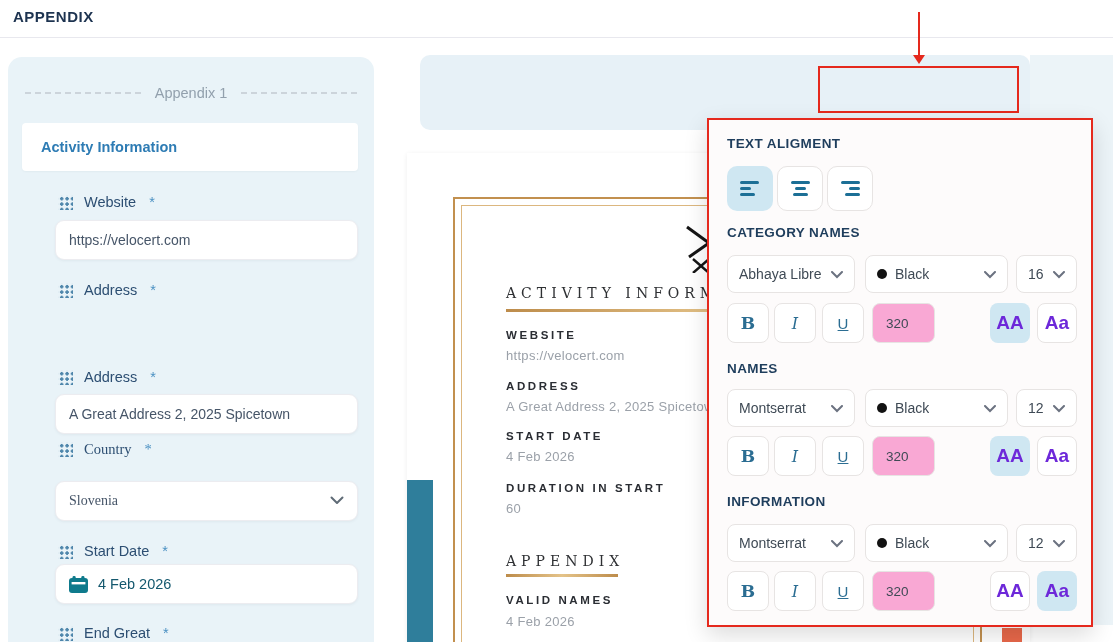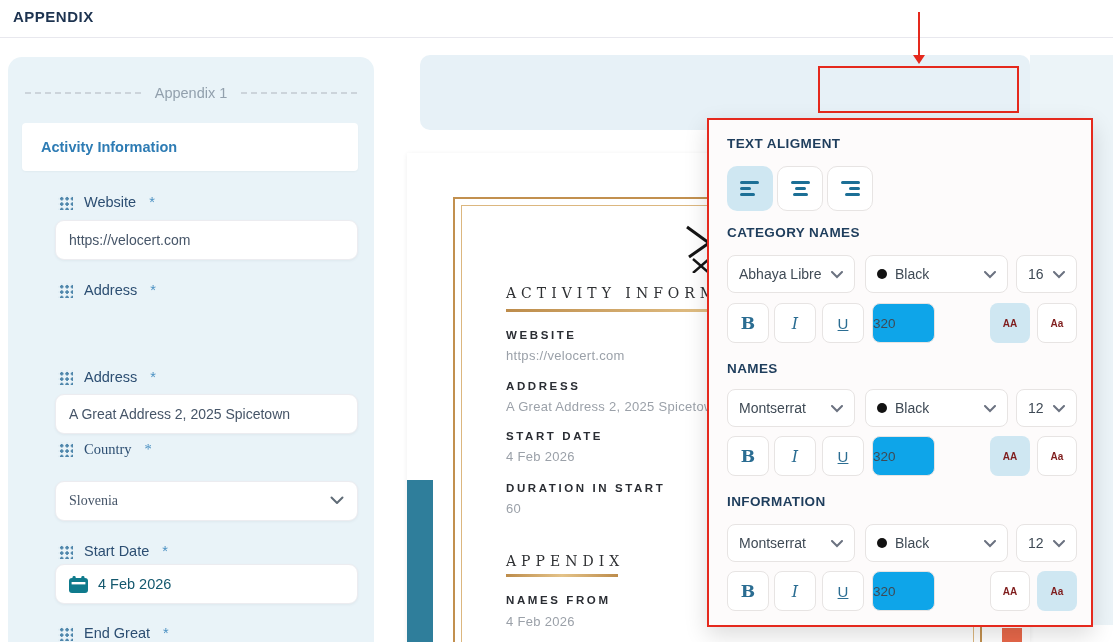--- a/index.html
+++ b/index.html
@@ -84,27 +84,27 @@
   .sel .txt{white-space:nowrap;overflow:hidden;}
   .sel-font{left:0;width:128px;} .sel-color{left:138px;width:143px;} .sel-size{left:289px;width:61px;}
   .dot{width:10px;height:10px;border-radius:50%;background:#121212;flex:0 0 auto;}
   .fmt-row{position:absolute;left:18px;width:350px;height:40px;}
   .fmt-btn{position:absolute;top:0;width:42px;height:40px;background:#fff;border:1px solid #e7e4e3;
     border-radius:8px;box-sizing:border-box;display:flex;align-items:center;justify-content:center;
     color:#2b6d92;cursor:pointer;}
   .fb-b{left:0;font-family:"DejaVu Serif",serif;font-weight:bold;font-size:17px;}
   .fb-i{left:47px;font-family:"DejaVu Serif",serif;font-style:italic;font-size:16px;}
   .fb-u{left:95px;font-size:15px;text-decoration:underline;}
-  .trk{position:absolute;left:145px;top:0;width:63px;height:40px;background:#0ea5e9;border:1px solid #e7e4e3;
-    border-radius:8px;box-sizing:border-box;display:flex;align-items:center;}
+  .trk{position:absolute;left:145px;top:0;width:63px;height:40px;background:#f9a8d4;border:1px solid #e7e4e3;
+    border-radius:8px;box-sizing:border-box;display:flex;align-items:center;padding-left:13px;}
   .trk input{border:none;outline:none;width:40px;font-size:13.5px;color:#3f4a55;background:transparent;
     font-family:inherit;padding:0;}
   .case-btn{position:absolute;top:0;width:40px;height:40px;background:#fff;border:1px solid #e7e4e3;
     border-radius:8px;box-sizing:border-box;display:flex;align-items:center;justify-content:center;
-    color:#7f1d1d;font-size:10px;font-weight:bold;cursor:pointer;}
+    color:#6d28d9;font-size:19px;font-weight:bold;cursor:pointer;}
   .cb-aa{left:263px;} .cb-ca{left:310px;}
   .case-btn.selected{background:#cfe7f2;border:none;}
 </style>
 </head>
 <body>
 
 <div class="stage">
 
   <div class="page-title">APPENDIX</div>
   <div class="top-divider"></div>
@@ -208,21 +208,21 @@
 
     <div class="cl" style="top:277px;">START DATE</div>
     <div class="cv" style="top:296px;">4 Feb 2026</div>
 
     <div class="cl" style="top:329px;">DURATION IN START</div>
     <div class="cv" style="top:348px;">60</div>
 
     <div class="cert-h" style="top:400px;">APPENDIX</div>
     <div class="cert-rule" style="top:421px;width:112px;"></div>
 
-    <div class="cl" style="top:441px;">NAMES FROM</div>
+    <div class="cl" style="top:441px;">VALID NAMES</div>
     <div class="cv" style="top:461px;">4 Feb 2026</div>
   </div>
 
   <div class="btn-outline"></div>
   <div class="red-arrow-line"></div>
   <div class="red-arrow-head"></div>
 
   <div class="popup">
 
     <div class="ptitle" style="top:16px;">TEXT ALIGMENT</div>

